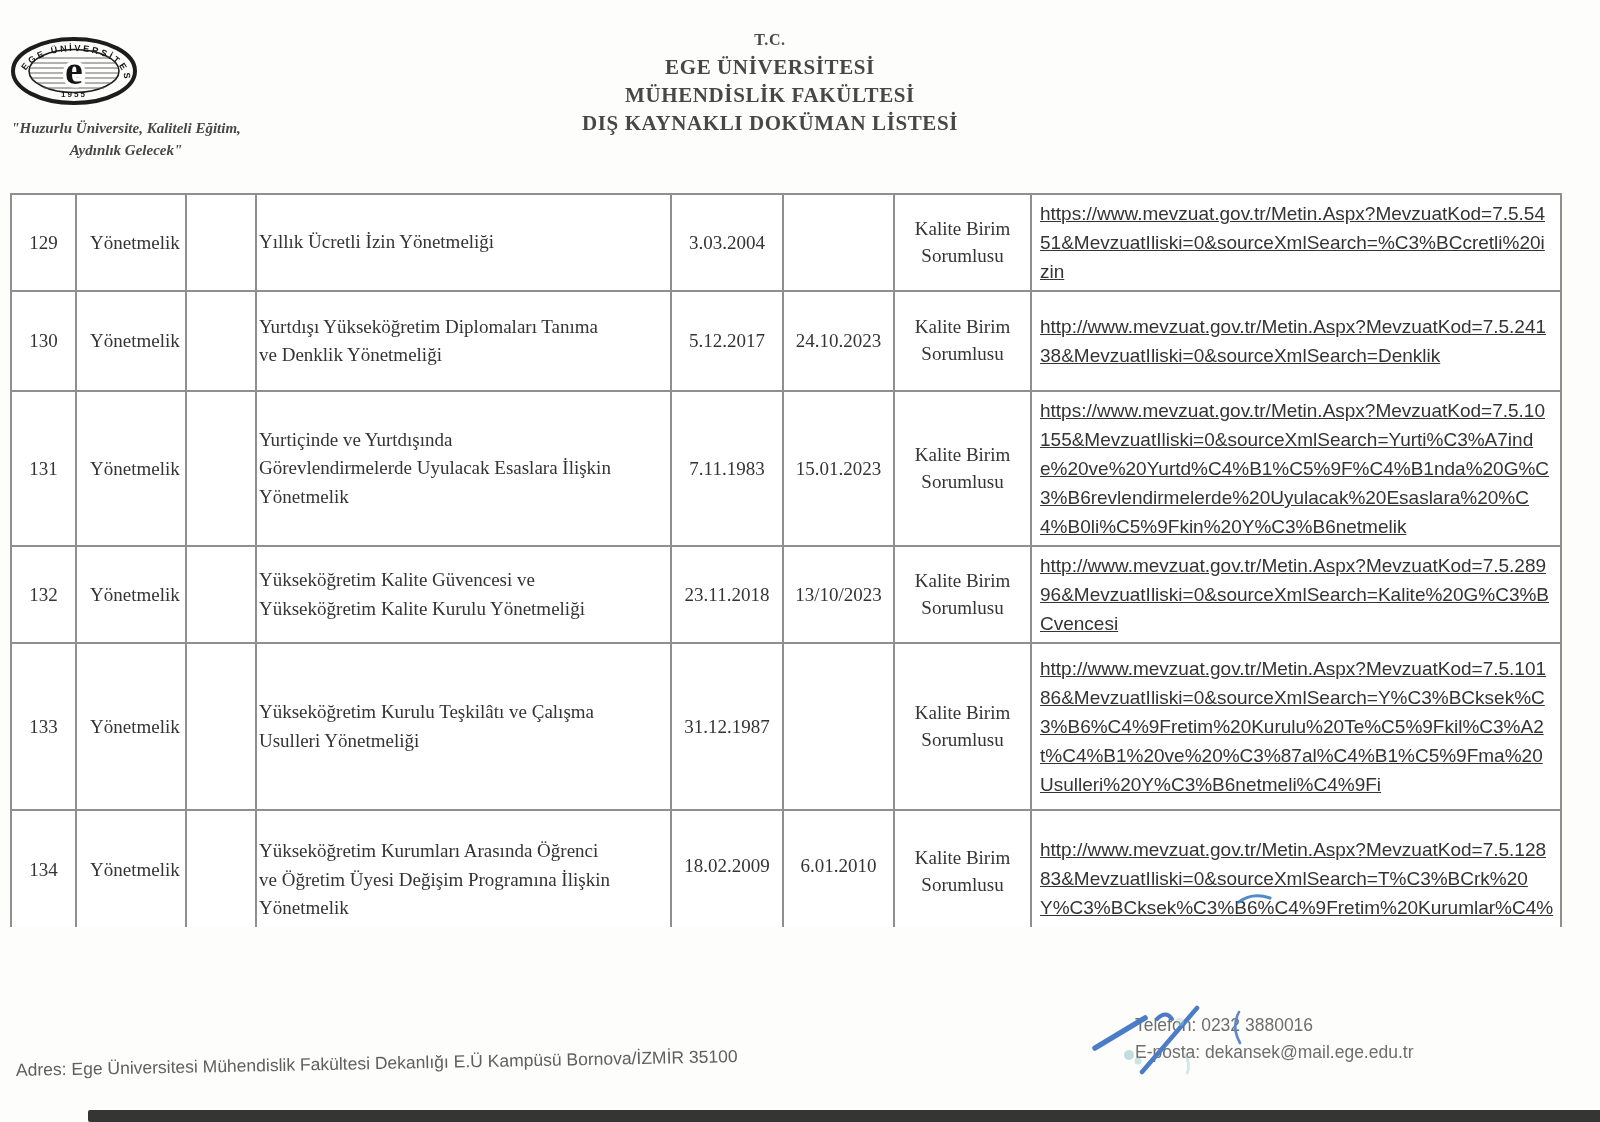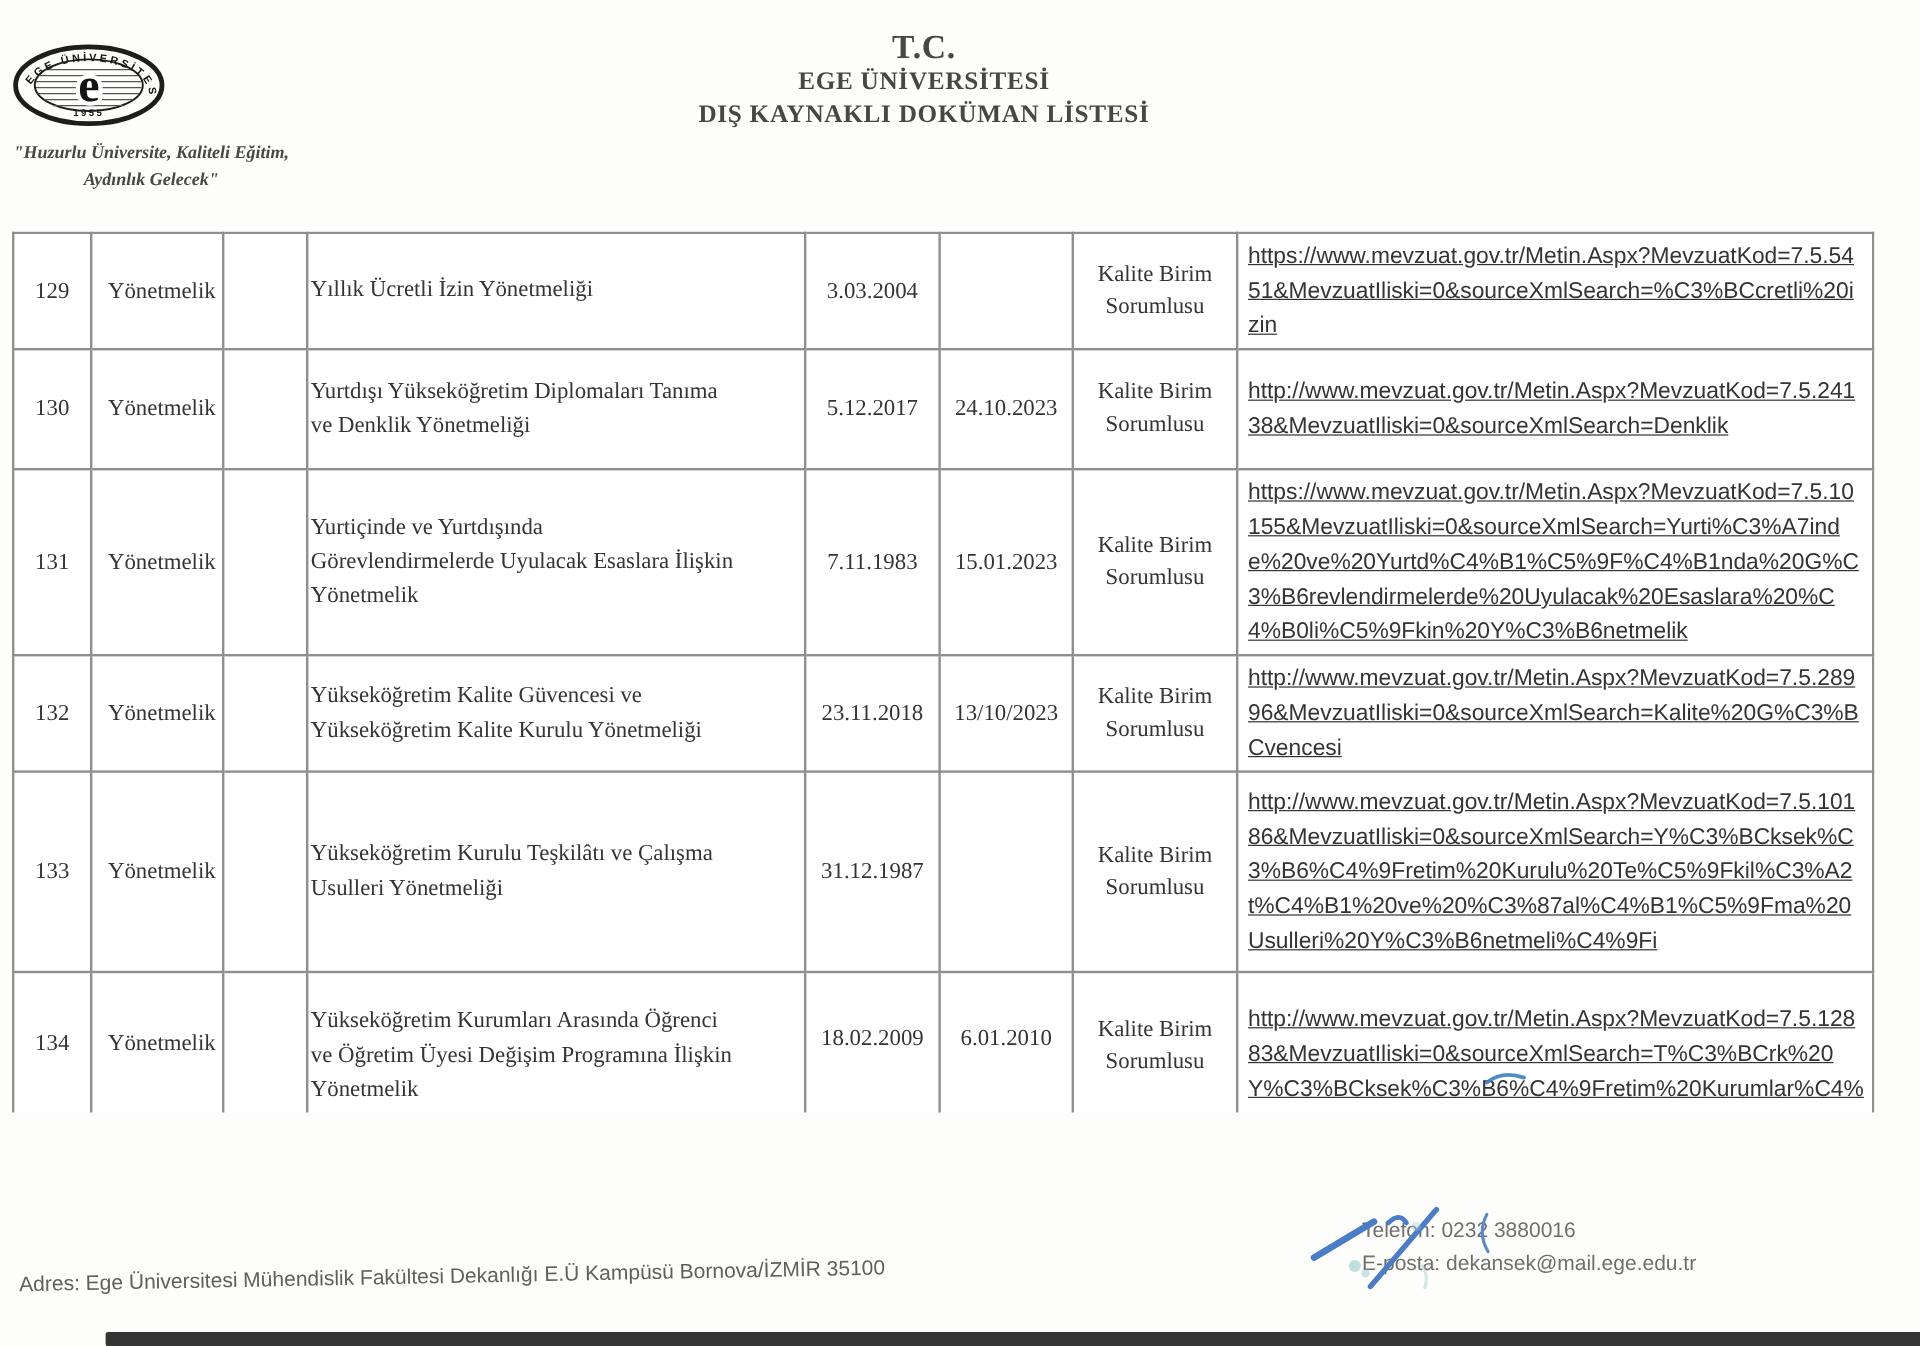--- a/index.html
+++ b/index.html
@@ -6,21 +6,21 @@
   body{width:1600px;height:1122px;position:relative;background:#fdfdfb;overflow:hidden;
        font-family:"Liberation Serif", serif;color:#333;}
   .abs{position:absolute;}
 
   
   .logo-wrap{left:8px;top:34px;width:132px;height:74px;}
   .slogan{left:0px;top:118px;width:252px;text-align:center;
           font-style:italic;font-weight:bold;font-size:15px;line-height:1.45;color:#474747;}
   .title-block{left:400px;top:26px;width:740px;text-align:center;color:#474747;
                font-weight:bold;letter-spacing:0.6px;}
-  .title-block .t1{font-size:28px;line-height:27px;}
+  .title-block .t1{font-size:16px;line-height:27px;}
   .title-block .t2{font-size:21px;line-height:28px;}
 
   
   .table-wrap{left:10px;top:193px;width:1552px;height:734px;overflow:hidden;}
   table.doc{border-collapse:collapse;table-layout:fixed;width:1550px;background:#fff;}
   table.doc td{border:2px solid #8f8f8f;vertical-align:middle;overflow:hidden;
                font-size:19px;color:#343434;}
   .cell-no{text-align:center;}
   .cell-type{padding-left:13px;}
   .cell-name{padding-left:2px;padding-right:4px;white-space:pre-line;font-size:18.5px;line-height:1.5;}
@@ -73,20 +73,21 @@
 </div>
 
 <div class="abs slogan">
   <div>"Huzurlu Üniversite, Kaliteli Eğitim,</div>
   <div>Aydınlık Gelecek"</div>
 </div>
 
 <div class="abs title-block">
   <div class="t1">T.C.</div>
   <div class="t2">EGE ÜNİVERSİTESİ</div>
+  <div class="t2">MÜHENDİSLİK FAKÜLTESİ</div>
   <div class="t2">DIŞ KAYNAKLI DOKÜMAN LİSTESİ</div>
 </div>
 
 <div class="abs table-wrap">
   <table class="doc">
     <colgroup>
       <col style="width:65px">
         <col style="width:110px">
         <col style="width:70px">
         <col style="width:415px">

